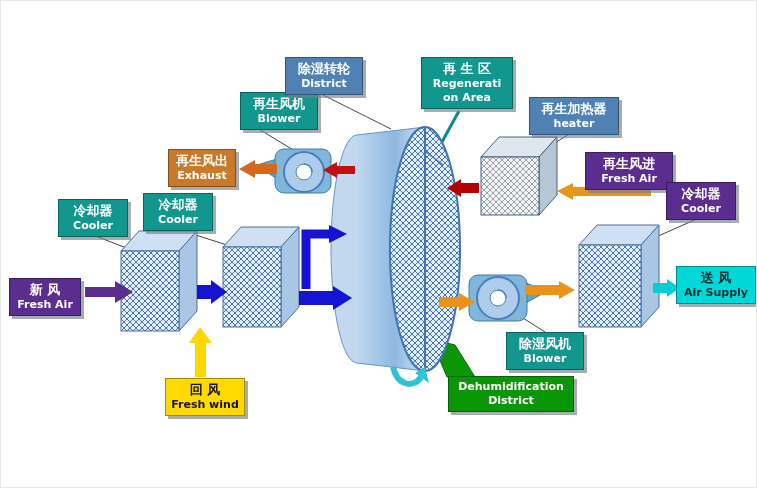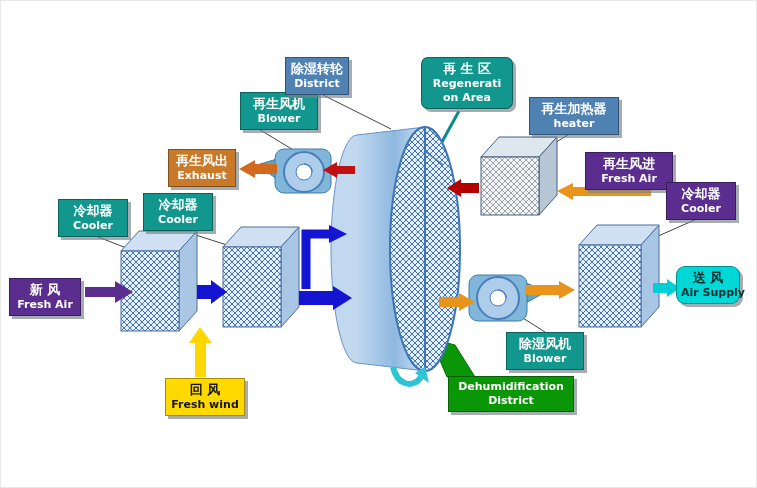--- a/index.html
+++ b/index.html
@@ -197,47 +197,47 @@
   <div class="label lb-orange" style="left:167px;top:148px;width:68px;">
     <div class="l1">再生风出</div>
     <div class="l2">Exhaust</div>
   </div>
 
   <div class="label lb-teal" style="left:218px;top:91px;width:78px;margin-left:21px;">
     <div class="l1">再生风机</div>
     <div class="l2">Blower</div>
   </div>
 
-  <div class="label lb-blue" style="left:284px;top:56px;width:64px;">
+  <div class="label lb-blue" style="left:284px;top:56px;width:78px;">
     <div class="l1">除湿转轮</div>
     <div class="l2">District</div>
   </div>
 
-  <div class="label lb-teal" style="left:420px;top:56px;width:92px;border-radius:7px;">
+  <div class="label lb-teal" style="left:420px;top:56px;width:92px;">
     <div class="l1">再 生 区</div>
     <div class="l2">Regenerati</div>
     <div class="l3">on Area</div>
   </div>
 
   <div class="label lb-blue" style="left:528px;top:96px;width:90px;">
     <div class="l1">再生加热器</div>
     <div class="l2">heater</div>
   </div>
 
   <div class="label lb-purple" style="left:584px;top:151px;width:88px;">
     <div class="l1">再生风进</div>
     <div class="l2">Fresh Air</div>
   </div>
 
   <div class="label lb-purple" style="left:665px;top:181px;width:70px;">
     <div class="l1">冷却器</div>
     <div class="l2">Cooler</div>
   </div>
 
-  <div class="label lb-cyan" style="left:675px;top:265px;width:64px;border-radius:9px;">
+  <div class="label lb-cyan" style="left:675px;top:265px;width:80px;">
     <div class="l1">送  风</div>
     <div class="l2">Air Supply</div>
   </div>
 
   <div class="label lb-teal" style="left:505px;top:331px;width:78px;">
     <div class="l1">除湿风机</div>
     <div class="l2">Blower</div>
   </div>
 
   <div class="label lb-green" style="left:447px;top:375px;width:126px;">

